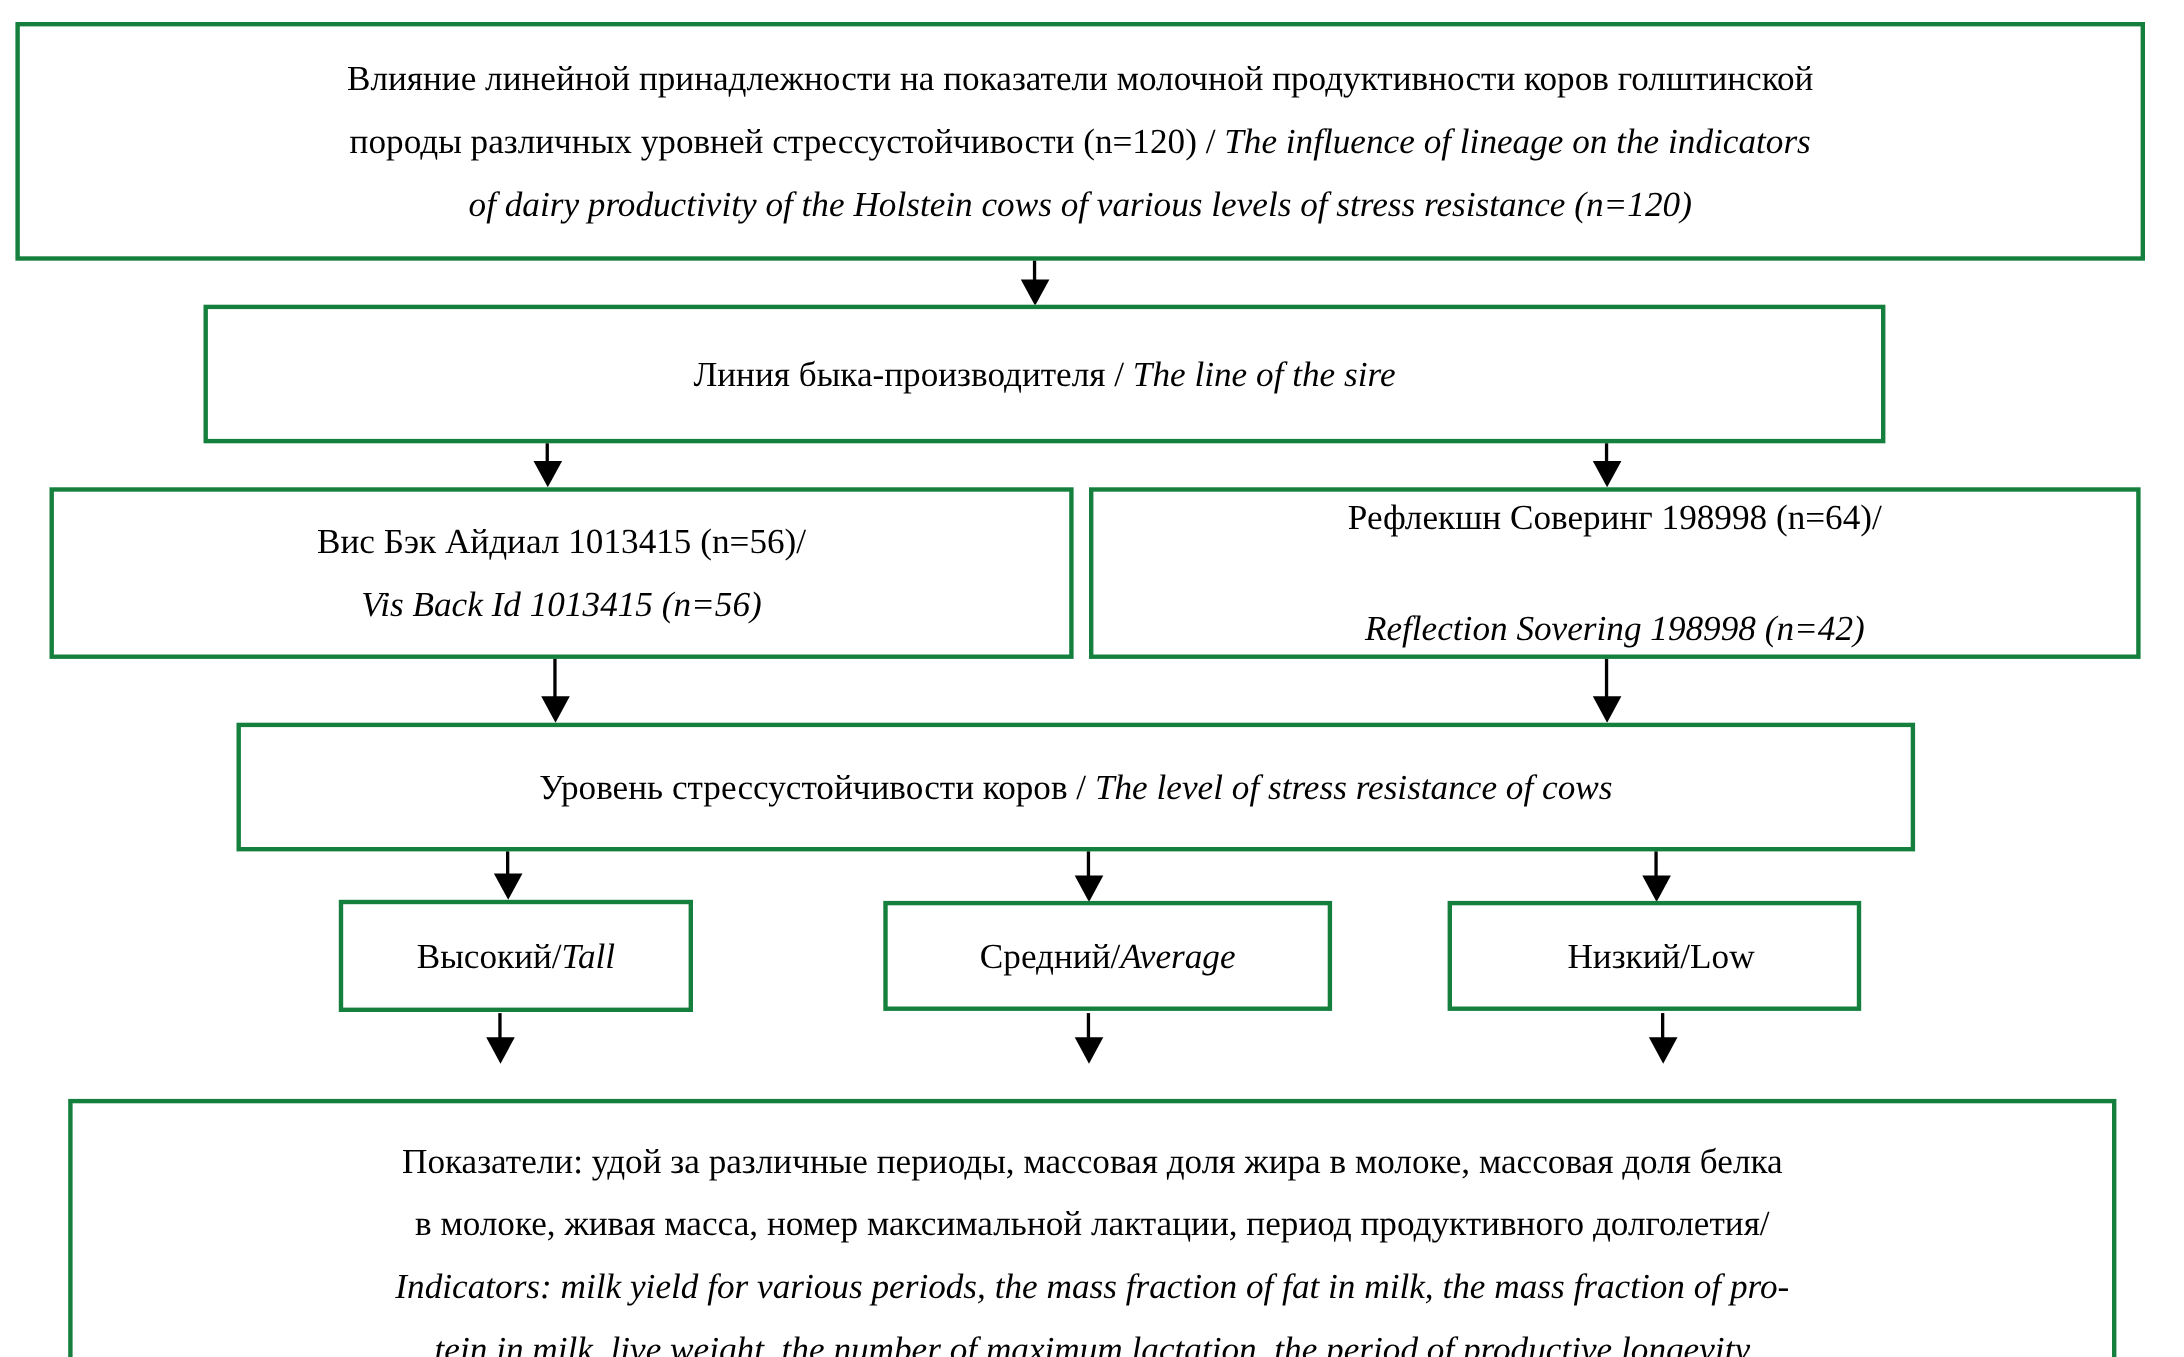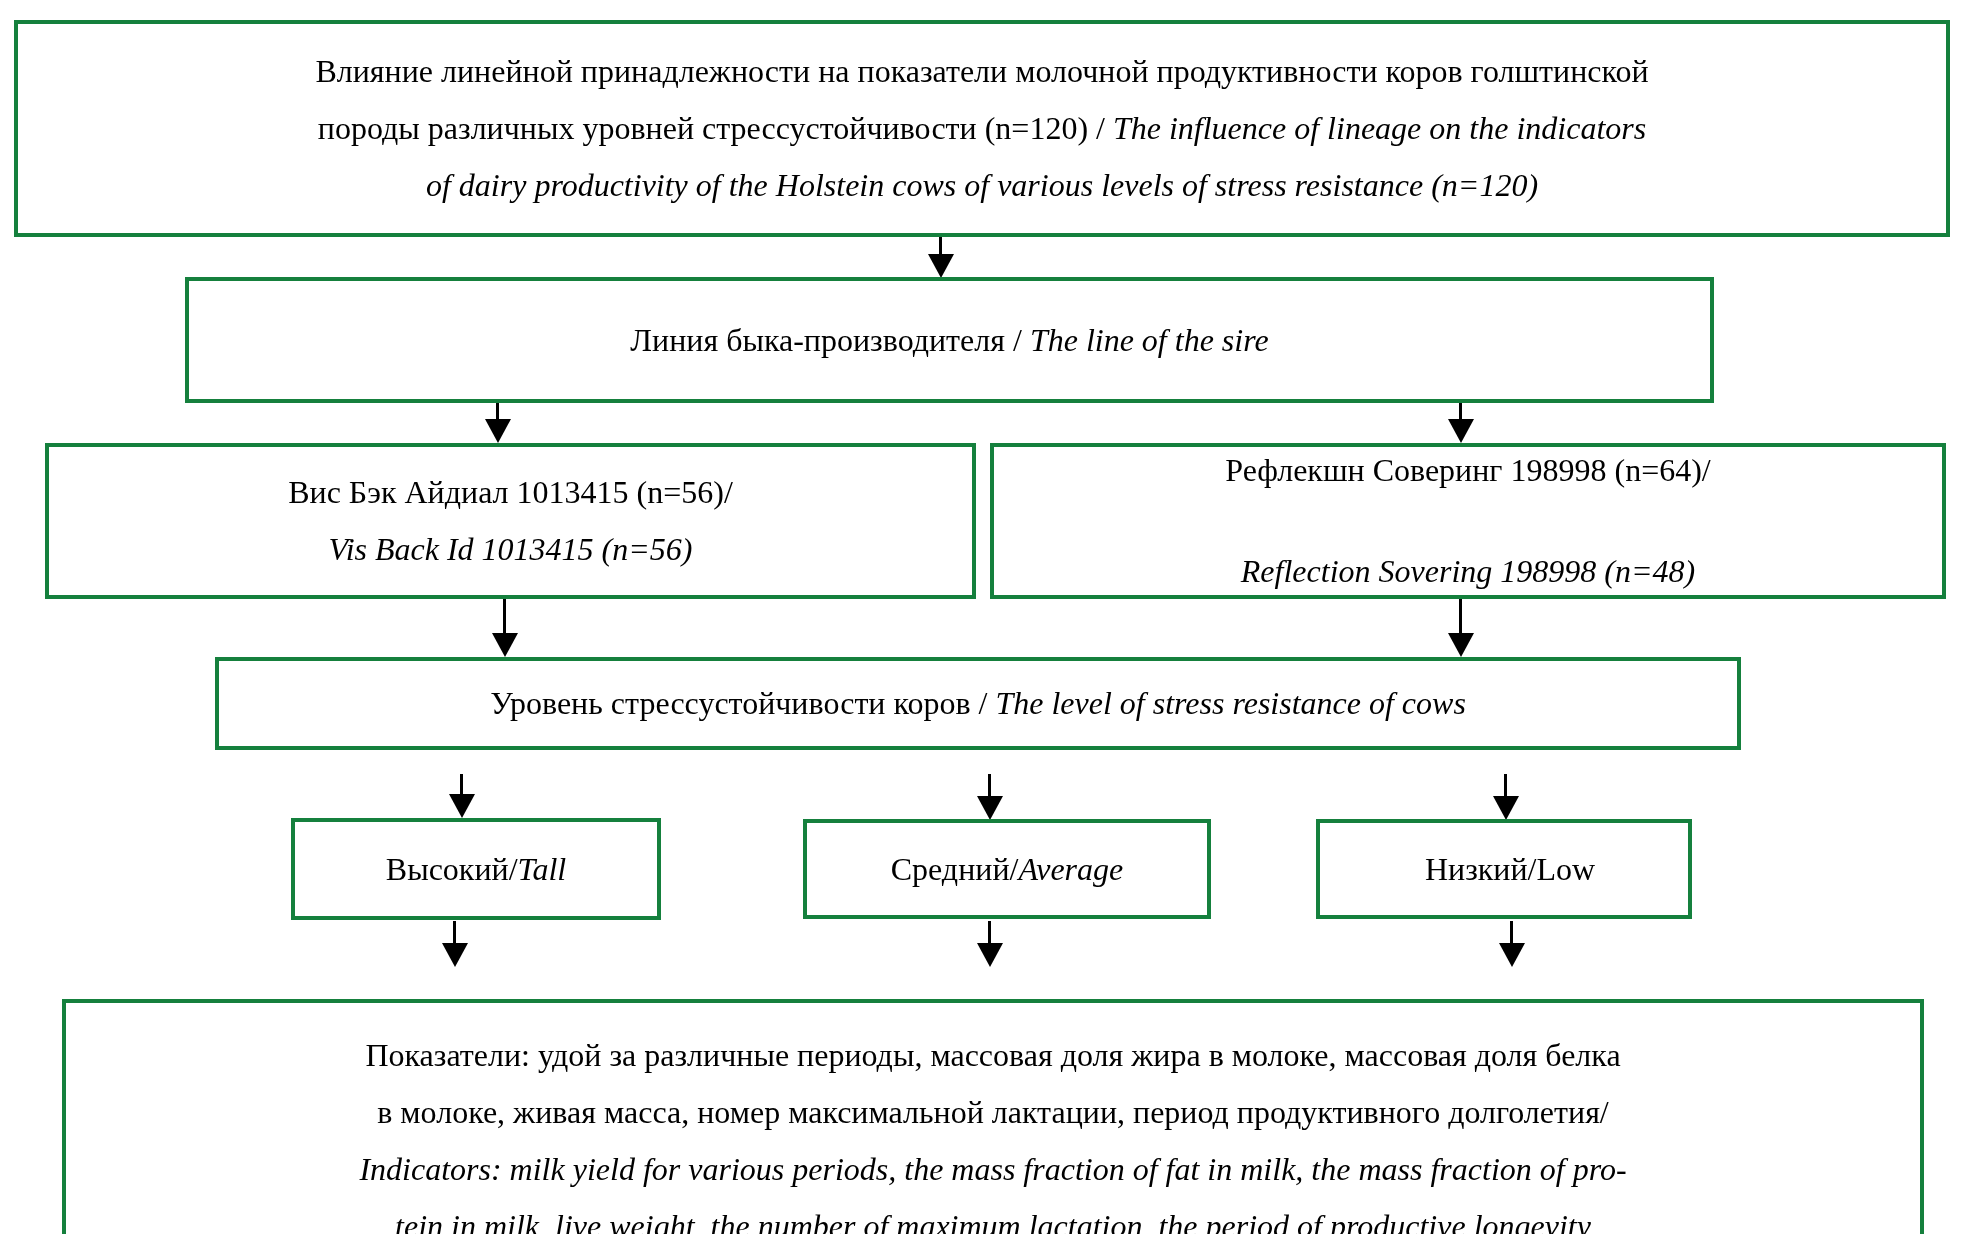--- a/index.html
+++ b/index.html
@@ -72,40 +72,40 @@
   <div class="vline" style="left:1459px; top:403px; height:18px;"></div>
   <div class="ahead" style="left:1448px; top:419px;"></div>
 
   <div class="box" style="left:45px; top:443px; width:931px; height:156px;">
     <div class="tline"><span>Вис Бэк Айдиал 1013415 (n=56)/</span></div>
     <div class="tline it"><span>Vis Back Id 1013415 (n=56)</span></div>
   </div>
 
   <div class="box" style="left:990px; top:443px; width:956px; height:156px;gap:44px;">
     <div class="tline"><span>Рефлекшн Соверинг 198998 (n=64)/</span></div>
-    <div class="tline it"><span>Reflection Sovering 198998 (n=48)</span></div>
+    <div class="tline it"><span>Reflection Sovering 198998 (n=42)</span></div>
   </div>
 
   <div class="vline" style="left:503px; top:599px; height:36px;"></div>
   <div class="ahead" style="left:492px; top:633px;"></div>
   <div class="vline" style="left:1459px; top:599px; height:36px;"></div>
   <div class="ahead" style="left:1448px; top:633px;"></div>
 
-  <div class="box" style="left:215px; top:657px; width:1526px; height:93px;align-items:center;">
+  <div class="box" style="left:215px; top:657px; width:1526px; height:117px;align-items:center;">
     <div class="tline"><span>Уровень стрессустойчивости коров / </span><span class="it">The level of stress resistance of cows</span></div>
   </div>
 
   <div class="vline" style="left:460px; top:774px; height:22px;"></div>
   <div class="ahead" style="left:449px; top:794px;"></div>
   <div class="vline" style="left:988px; top:774px; height:24px;"></div>
   <div class="ahead" style="left:977px; top:796px;"></div>
   <div class="vline" style="left:1504px; top:774px; height:24px;"></div>
   <div class="ahead" style="left:1493px; top:796px;"></div>
 
-  <div class="box" style="left:291px; top:818px; width:370px; height:102px;">
+  <div class="box" style="left:308px; top:818px; width:322px; height:102px;">
     <div class="tline"><span>Высокий/</span><span class="it">Tall</span></div>
   </div>
 
   <div class="box" style="left:803px; top:819px; width:408px; height:100px;">
     <div class="tline"><span>Средний/</span><span class="it">Average</span></div>
   </div>
 
   <div class="box" style="left:1316px; top:819px; width:376px; height:100px;padding-left:12px;">
     <div class="tline"><span>Низкий/Low</span></div>
   </div>

